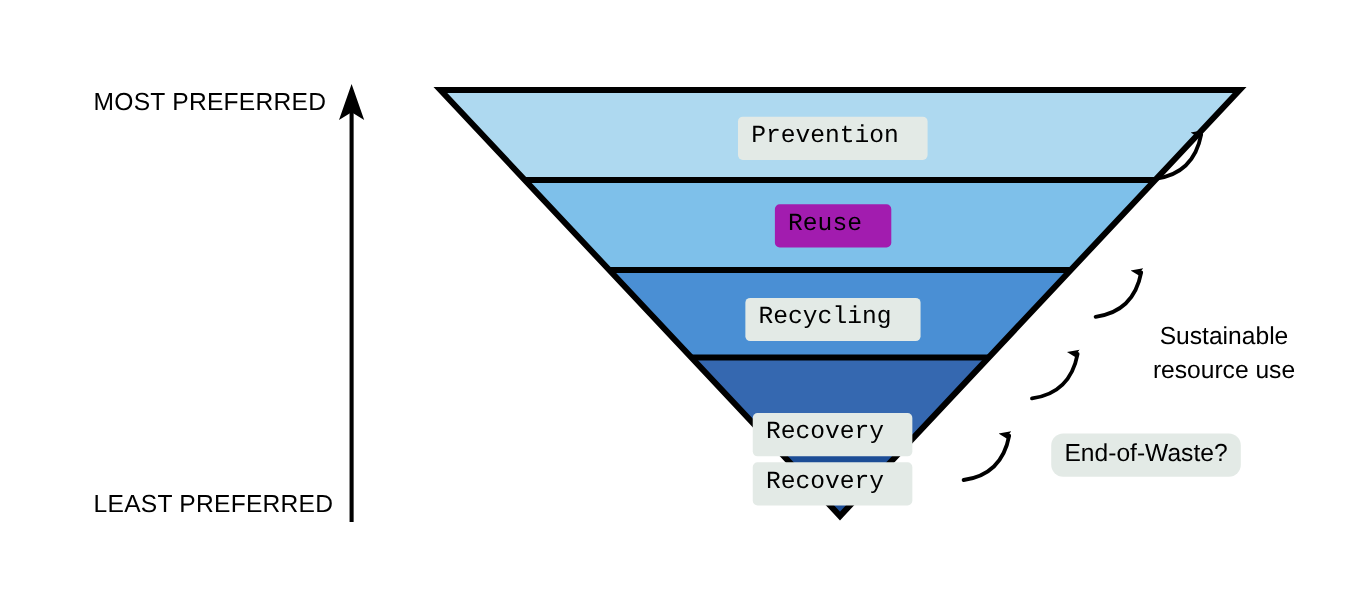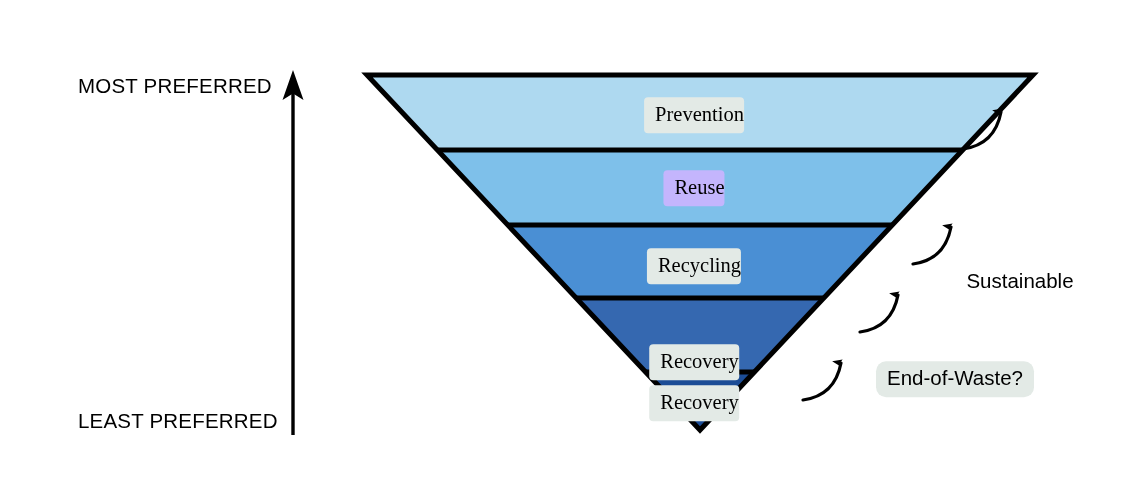--- a/index.html
+++ b/index.html
@@ -38,24 +38,24 @@
   }
   #label-most  { left: 78px;  top: 74px; }
   #label-least { left: 78px;  top: 409px; }
 
   
   .band-label {
     position: absolute;
     transform: translate(-50%, -50%);
     background: #e3eae6;
     color: #000000;
-    font-family: Liberation Serif, serif;
+    font-family: Liberation Mono, monospace;
     font-size: 20.5px;
     line-height: 1;
-    padding: 7px 0 8px 11px;
+    padding: 7px 24px 8px 11px;
     border-radius: 4px;
     white-space: nowrap;
   }
 
   
   .annot-plain {
     position: absolute;
     transform: translateX(-50%);
     font-family: "Liberation Sans", sans-serif;
     font-size: 20.5px;
@@ -126,27 +126,28 @@
     </g>
 
   </svg>
 
   <div class="axis-label" id="label-most">MOST PREFERRED</div>
 
   <div class="axis-label" id="label-least">LEAST PREFERRED</div>
 
   <div class="band-label" style="left: 694px; top: 115px; background: rgb(227, 234, 230); color: rgb(0, 0, 0);">Prevention</div>
 
-  <div class="band-label" style="left: 694px; top: 188px; background: #c4b5fd; color: rgb(0, 0, 0);">Reuse</div>
+  <div class="band-label" style="left: 694px; top: 188px; background: #a21caf; color: rgb(0, 0, 0);">Reuse</div>
 
   <div class="band-label" style="left: 694px; top: 266px; background: rgb(227, 234, 230); color: rgb(0, 0, 0);">Recycling</div>
 
   <div class="band-label" style="left: 694px; top: 338px; background: rgb(227, 234, 230); color: rgb(0, 0, 0); margin-top: 24px;">Recovery</div>
 
   <div class="band-label" style="left: 694px; top: 403px; background: rgb(227, 234, 230); color: rgb(0, 0, 0);">Recovery</div>
 
   <div class="annot-plain" style="left:1020px; top:267px;">
     <div>Sustainable</div>
+    <div>resource use</div>
   </div>
 
   <div class="annot-chip" style="left: 955px; top: 379px; background: rgb(227, 234, 230); color: rgb(0, 0, 0);">End-of-Waste?</div>
 
 </div>
 
 </body></html>

